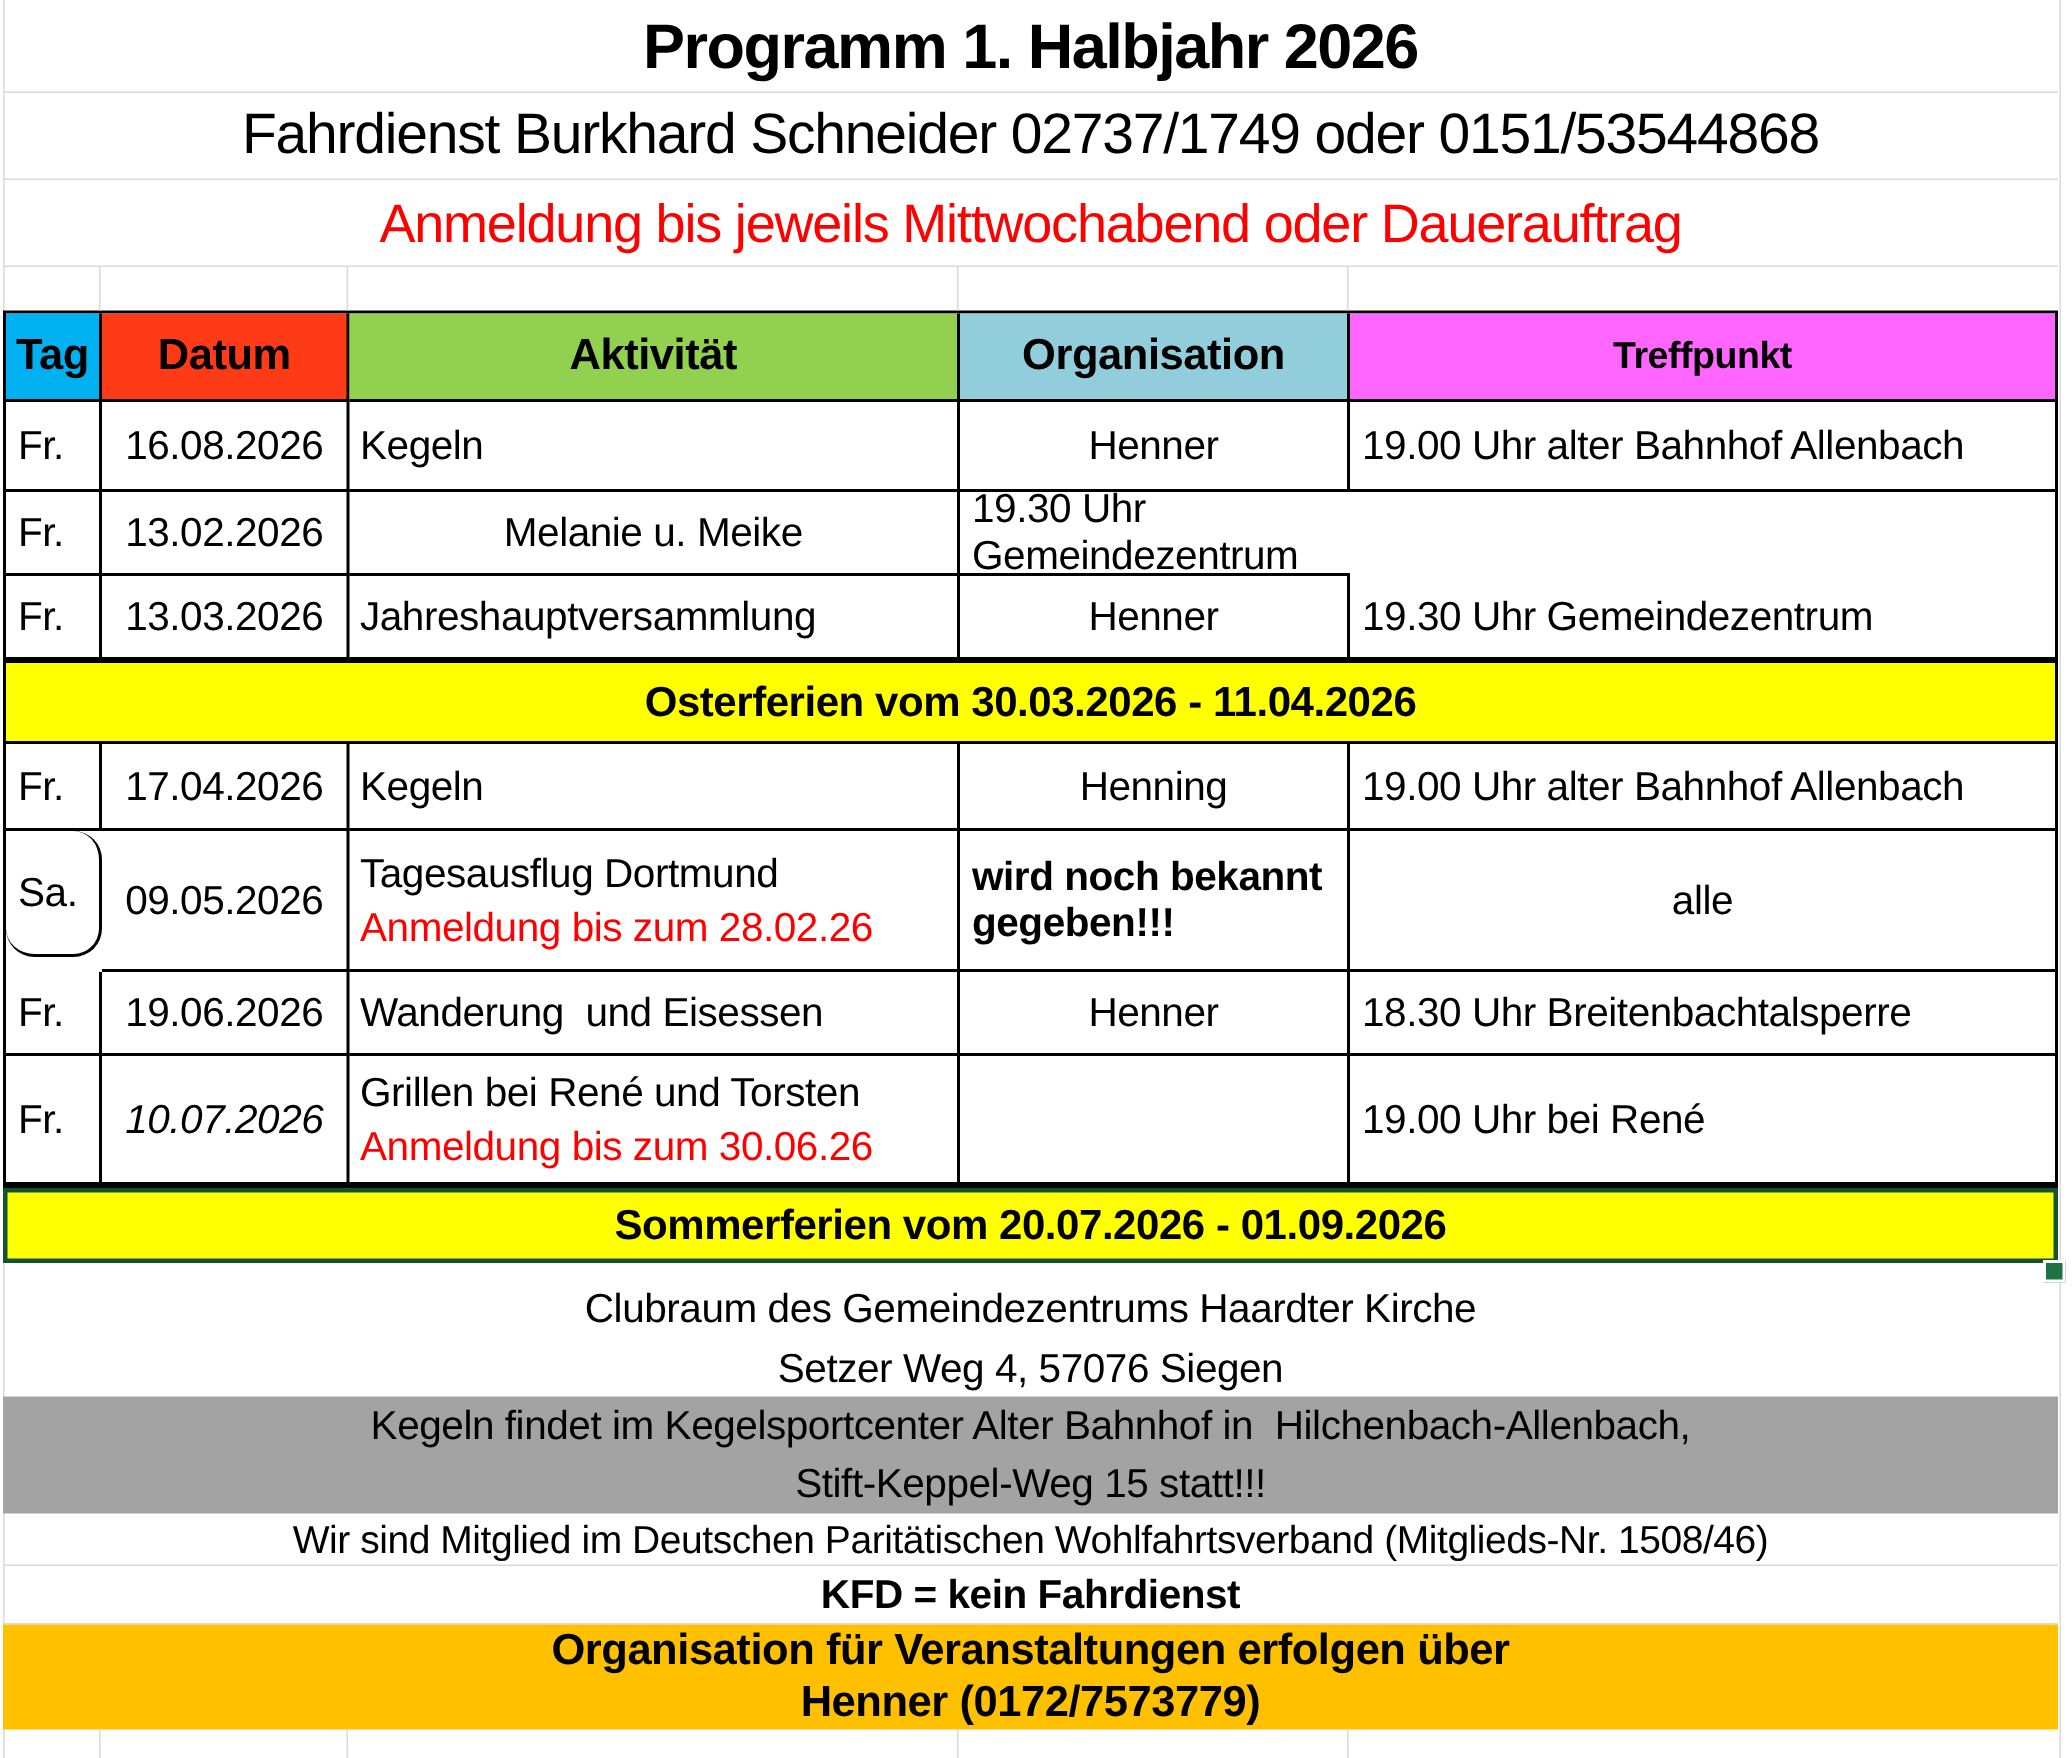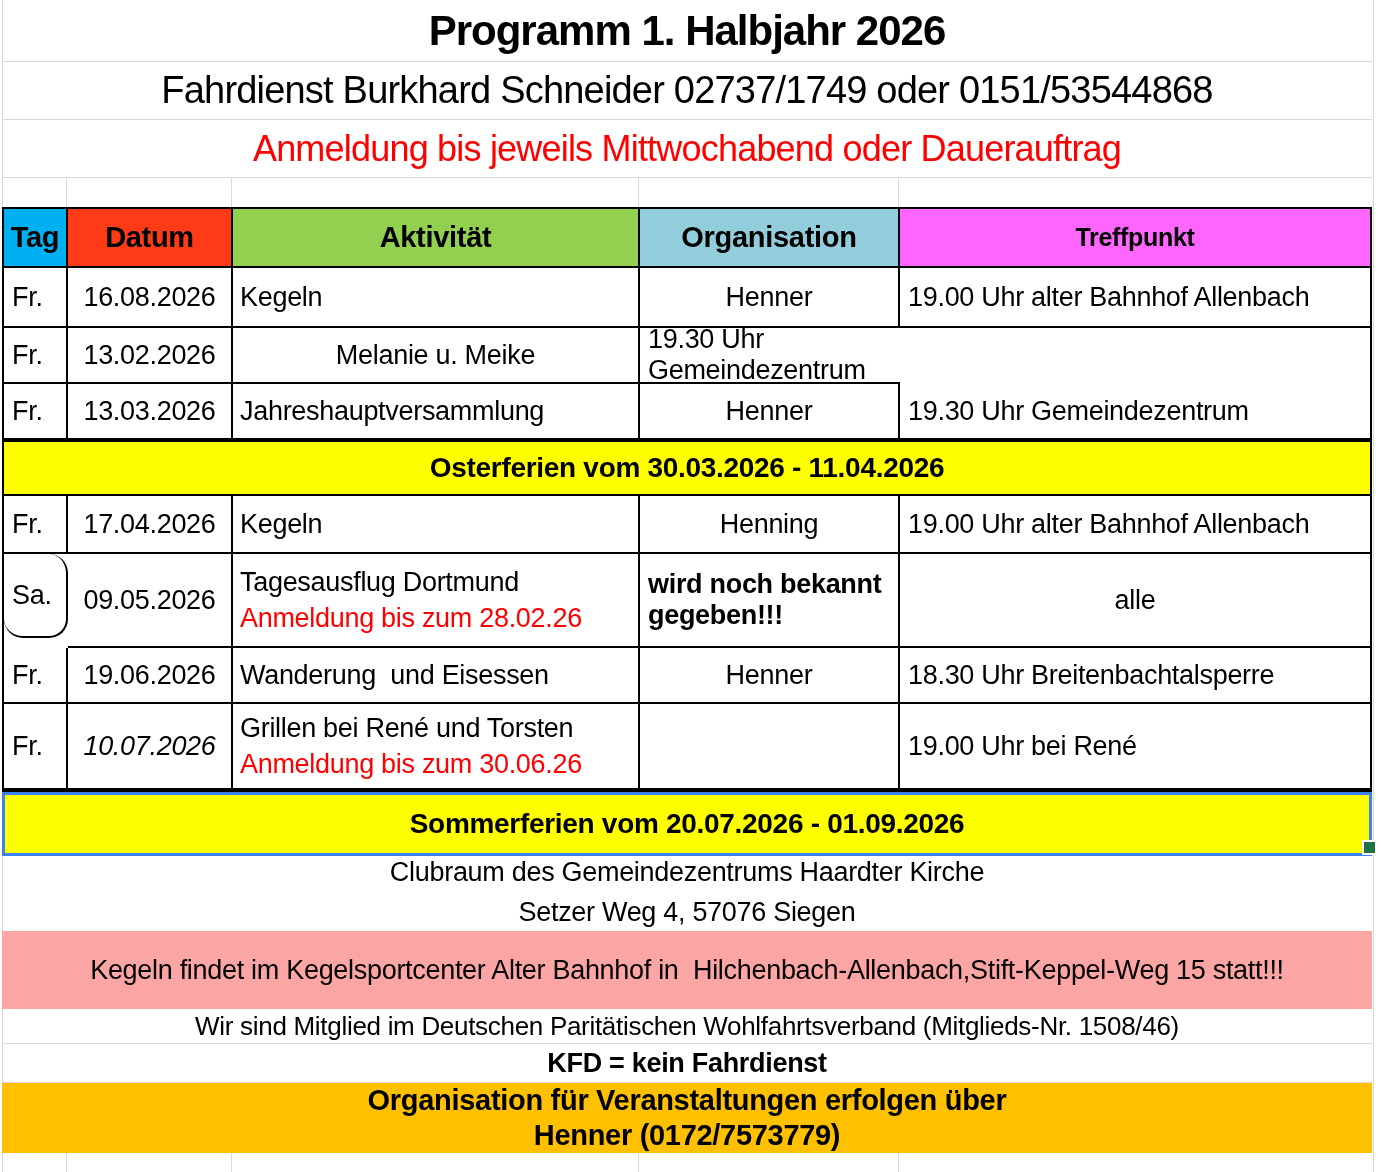--- a/index.html
+++ b/index.html
@@ -50,26 +50,26 @@
   .two-line{flex-direction:column;align-items:flex-start;justify-content:center;line-height:36px;}
   .note-red{color:#ff0000;}
   .small-act{font-size:23px;}
   .bold-cell{font-weight:bold;}
 
   .banner{box-sizing:border-box;background:#ffff00;display:flex;align-items:center;justify-content:center;
           font-weight:bold;font-size:28px;}
   .oster{height:56px;border-top:2px solid #000;border-bottom:2px solid #000;grid-column:1 / span 5;}
 
   .sommer-wrap{position:relative;height:58px;}
-  .sommer{box-sizing:border-box;height:64px;border:3px solid #3b82f6;}
+  .sommer{box-sizing:border-box;height:50px;border:3px solid #14532d;}
   .sel-handle{position:absolute;right:-5px;bottom:-5px;width:11px;height:11px;background:#1f7246;border:2px solid #ffffff;box-sizing:content-box;z-index:2;}
 
   .f-clubraum{height:44px;font-size:27px;}
   .f-adresse{height:37px;font-size:27px;}
-  .f-yellow{height:78px;background:#fca5a5;display:flex;flex-direction:row;align-items:center;justify-content:center;font-size:27px;line-height:39px;box-sizing:border-box;}
+  .f-yellow{height:78px;background:#a3a3a3;display:flex;flex-direction:column;align-items:center;justify-content:center;font-size:27px;line-height:39px;box-sizing:border-box;}
   .f-mitglied{height:35px;font-size:26px;border-bottom:1px solid #d9d9d9;}
   .f-kfd{height:39px;font-size:27px;font-weight:bold;border-bottom:1px solid #d9d9d9;}
   .f-orange{height:70px;background:#ffc000;display:flex;flex-direction:column;align-items:center;justify-content:center;font-weight:bold;font-size:29px;line-height:35px;}
   .f-bottom{height:23px;position:relative;}
   .f-bottom .sv{position:absolute;top:0;bottom:0;width:1px;background:#d9d9d9;}
   .pre{white-space:pre-wrap;}
 </style>
 </head>
 <body>
 

